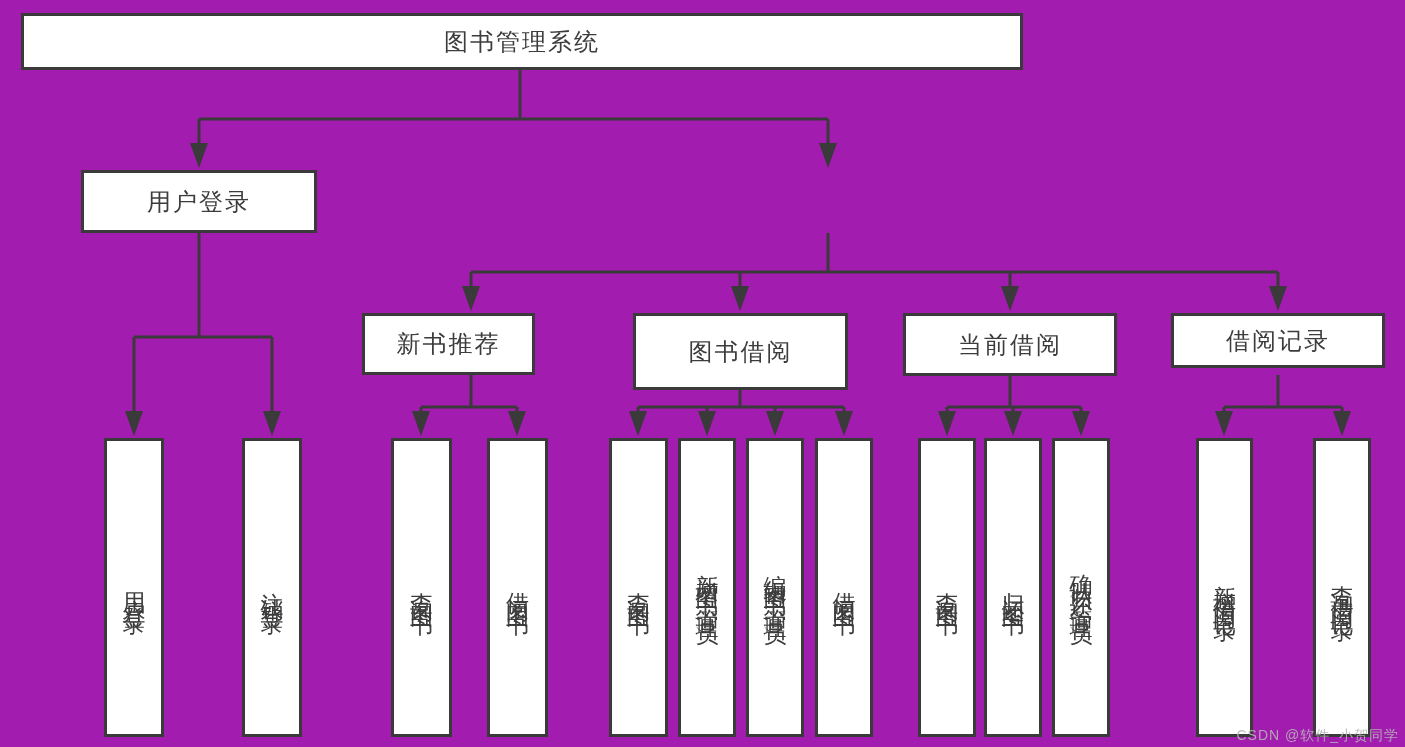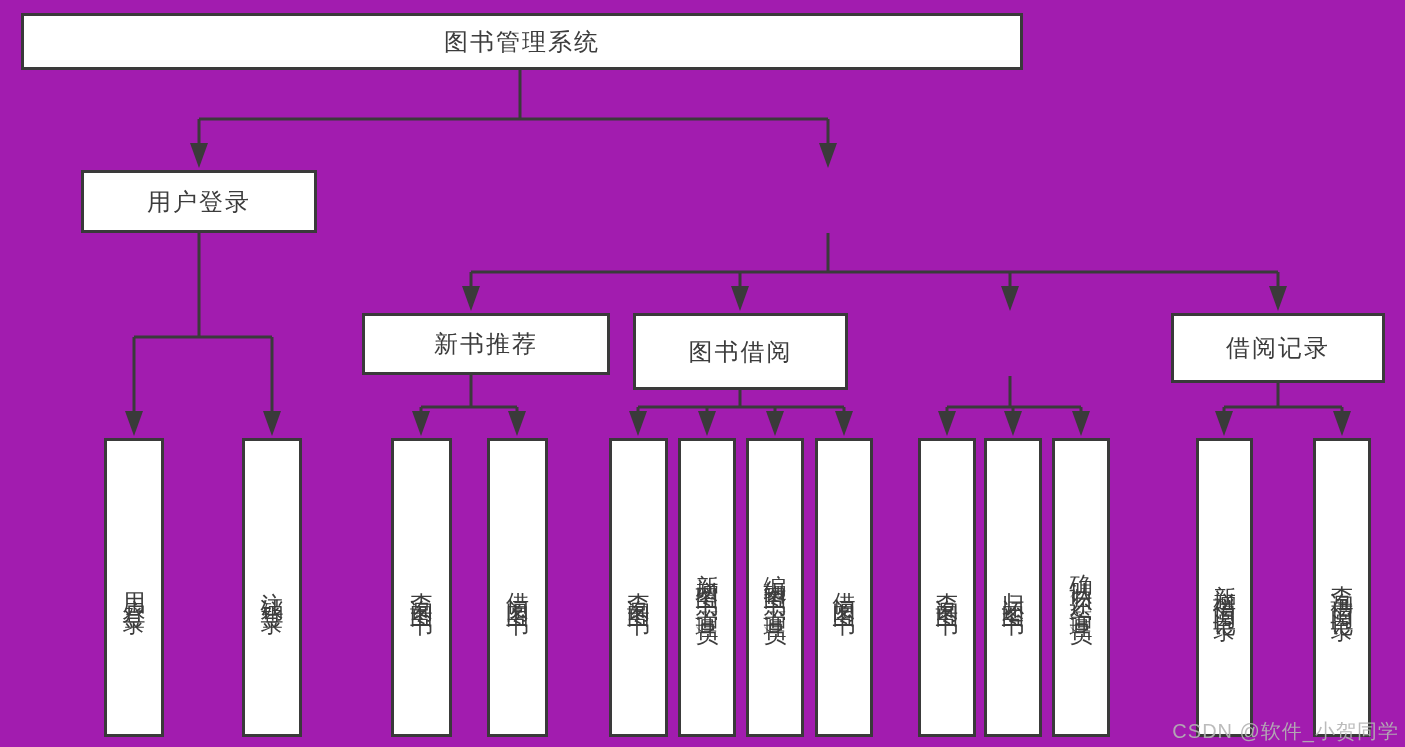--- a/index.html
+++ b/index.html
@@ -30,21 +30,21 @@
     writing-mode:vertical-rl;
     text-orientation:mixed;
     font-size:23px;
     letter-spacing:7px;
     line-height:1;
   }
   #watermark{
     position:absolute;
     right:6px;
     bottom:2px;
-    font-size:20px;
+    font-size:14px;
     letter-spacing:1px;
     color:#b4b4b4;
     opacity:0.9;
     z-index:5;
     white-space:nowrap;
   }
 </style>
 </head>
 <body>
 
@@ -107,23 +107,24 @@
       <polygon points="1072,411 1090,411 1081,436"></polygon>
       <polygon points="1215,411 1233,411 1224,436"></polygon>
       <polygon points="1333,411 1351,411 1342,436"></polygon>
     </g>
   </svg>
 
   <div class="node hbox" style="left:21px;top:13px;width:1002px;height:57px">图书管理系统</div>
 
   <div class="node hbox" style="left:81px;top:170px;width:236px;height:63px">用户登录</div>
 
-  <div class="node hbox" style="left:362px;top:313px;width:248px;height:62px">新书推荐</div>
+  <div class="node hbox" style="left:362px;top:313px;width:173px;height:62px">新书推荐</div>
   <div class="node hbox" style="left:633px;top:313px;width:215px;height:77px">图书借阅</div>
-  <div class="node hbox" style="left:1171px;top:313px;width:214px;height:70px">借阅记录</div>
+  <div class="node hbox" style="left:903px;top:313px;width:214px;height:63px">当前借阅</div>
+  <div class="node hbox" style="left:1171px;top:313px;width:214px;height:55px">借阅记录</div>
 
   <div class="node vbox" style="left:104px;top:438px;width:60px;height:299px">用户登录</div>
   <div class="node vbox" style="left:242px;top:438px;width:60px;height:299px">注销登录</div>
 
   <div class="node vbox" style="left:391px;top:438px;width:61px;height:299px">查询图书</div>
   <div class="node vbox" style="left:487px;top:438px;width:61px;height:299px">借阅图书</div>
 
   <div class="node vbox" style="left:609px;top:438px;width:59px;height:299px">查询图书</div>
   <div class="node vbox" style="left:678px;top:438px;width:58px;height:299px">新增图书（管理员）</div>
   <div class="node vbox" style="left:746px;top:438px;width:58px;height:299px">编辑图书（管理员）</div>

